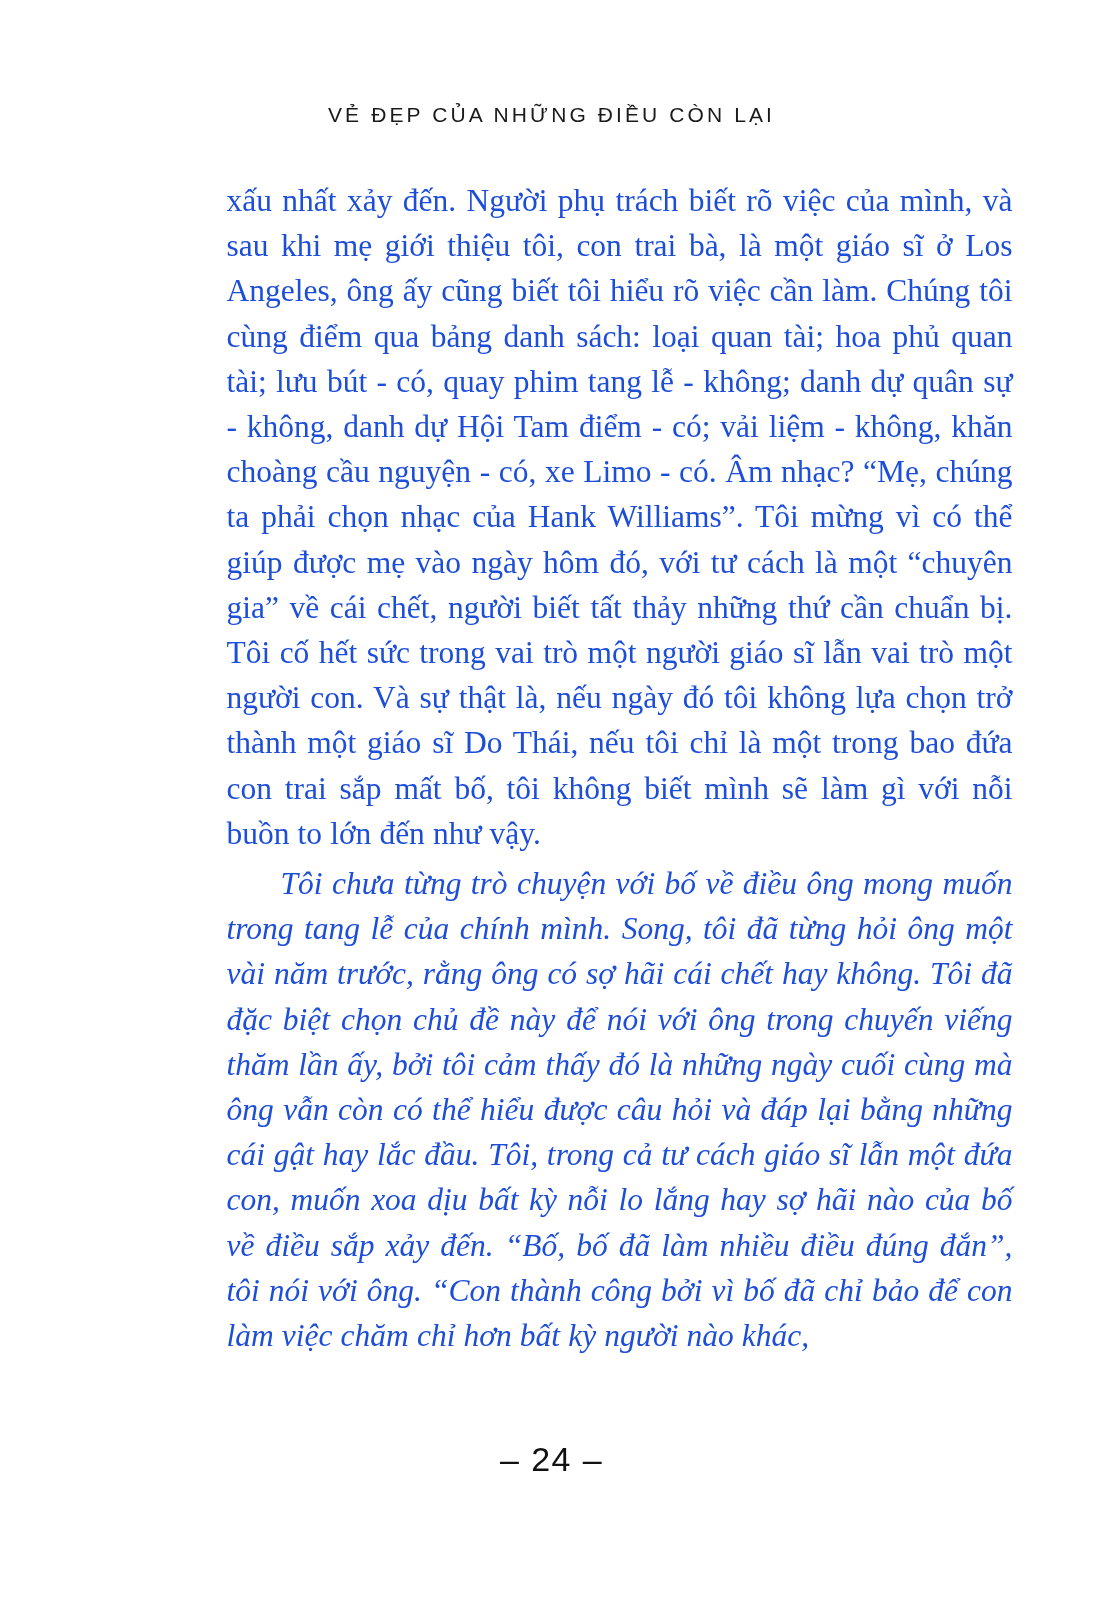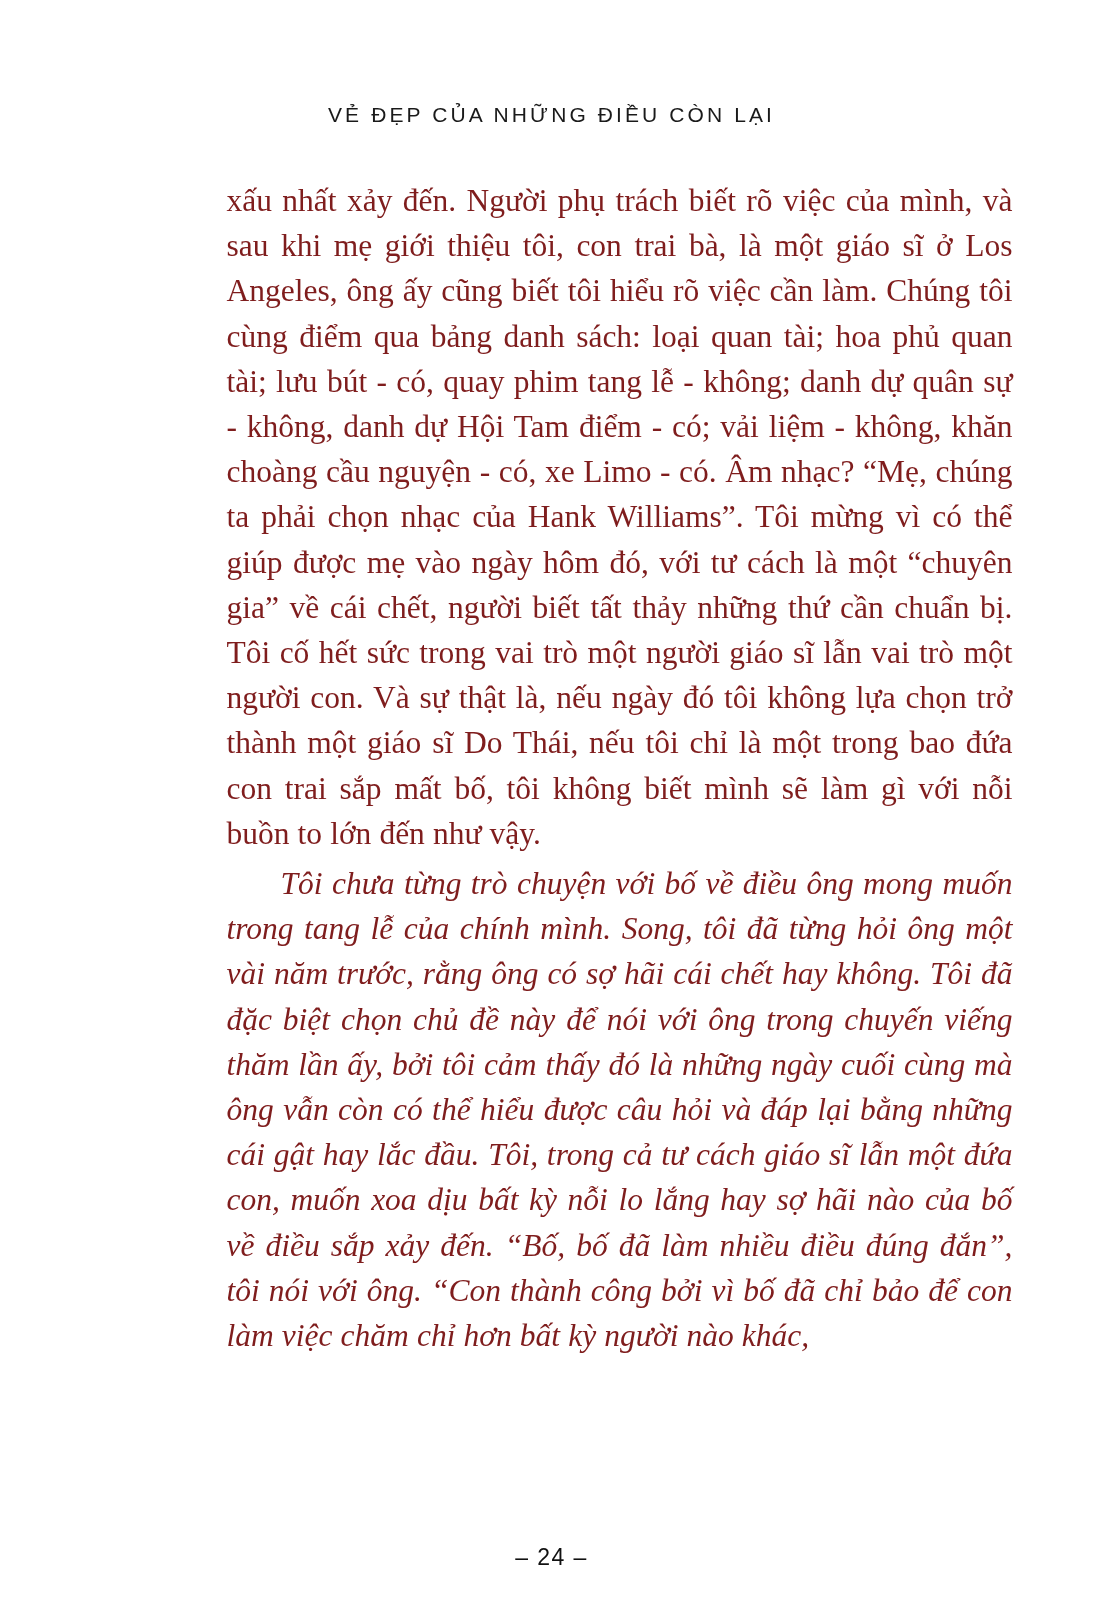--- a/index.html
+++ b/index.html
@@ -40,21 +40,21 @@
     left: 150px;
     top: 178px;
     width: 786px;
   }
 
   .body-paragraph {
     margin: 0;
     font-family: "Liberation Serif", "DejaVu Serif", serif;
     font-size: 31.5px;
     line-height: 45.2px;
-    color: #7f1d1d;
+    color: #1d4ed8;
     text-align: justify;
     text-justify: inter-word;
     hyphens: none;
     -webkit-hyphens: none;
     word-spacing: 0.2px;
   }
 
   .body-paragraph.first {
     text-indent: 0;
   }
@@ -63,24 +63,24 @@
     text-indent: 54px;
     margin-top: 5px;
     font-style: italic;
   }
 
   
   .folio {
     position: absolute;
     left: 0;
     right: 0;
-    top: 1544px;
+    top: 1440px;
     text-align: center;
     font-family: "Liberation Sans", sans-serif;
-    font-size: 23px;
+    font-size: 34px;
     letter-spacing: 1.4px;
     color: #111111;
   }
 </style>
 </head>
 <body>
 
 <div class="page">
 
   <div class="running-header">VẺ ĐẸP CỦA NHỮNG ĐIỀU CÒN LẠI</div>

